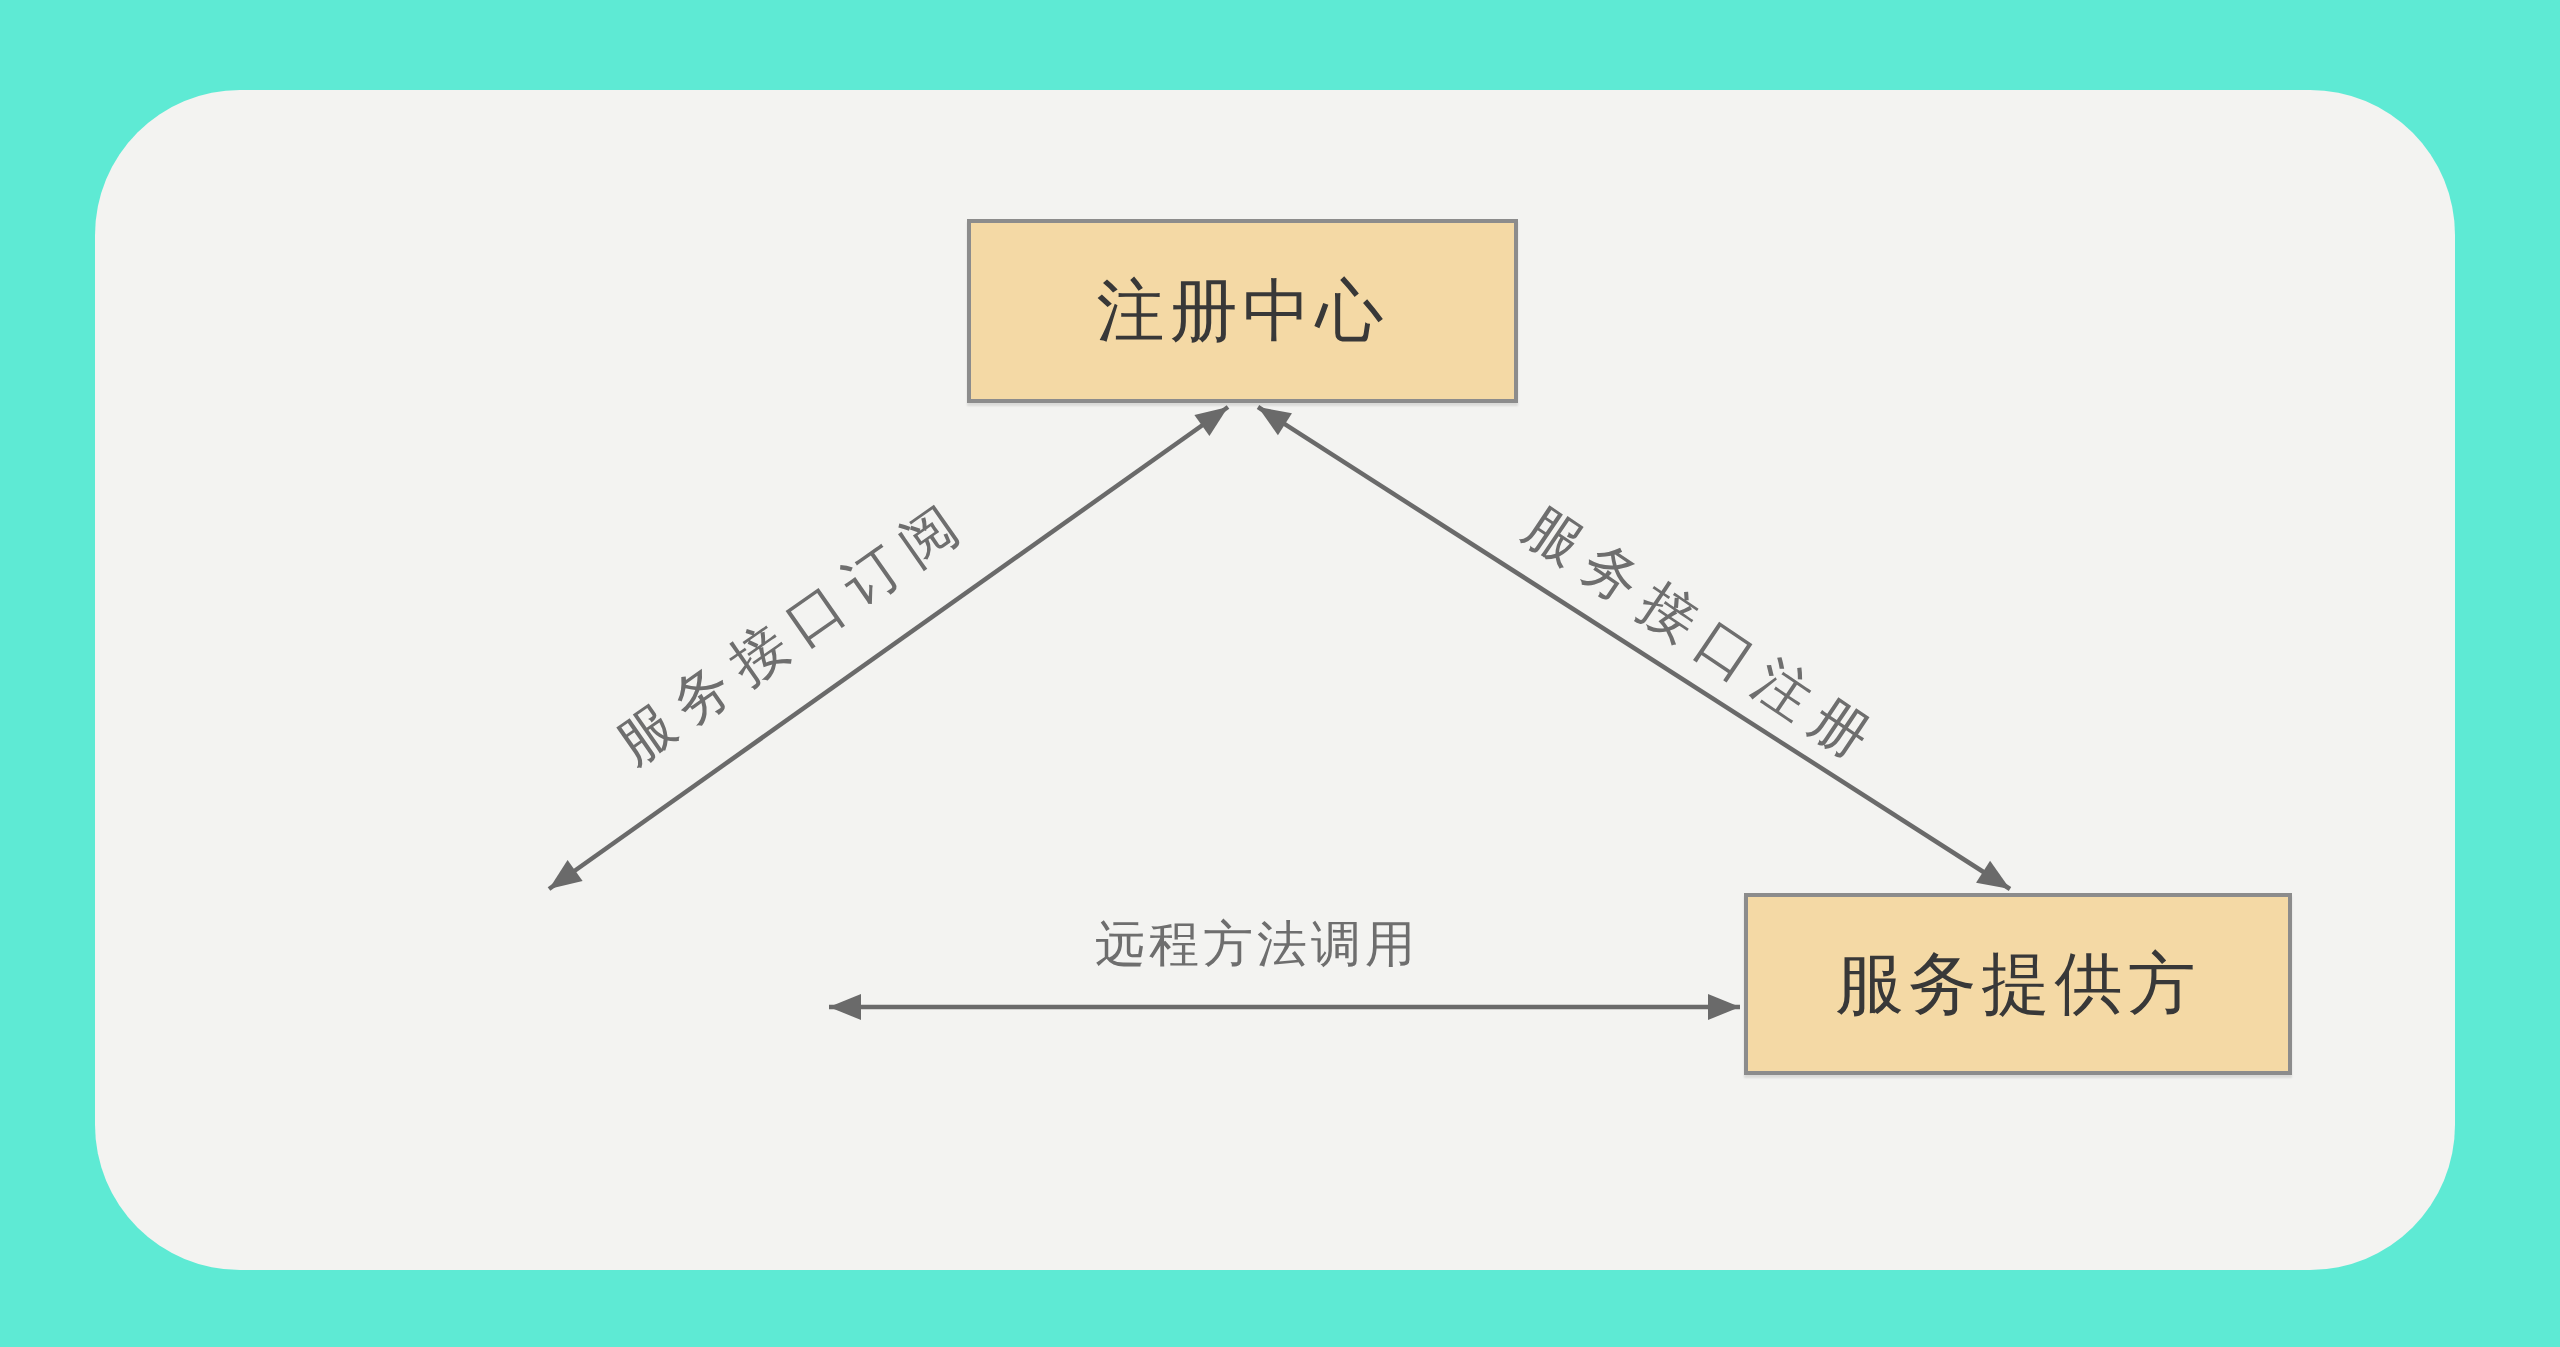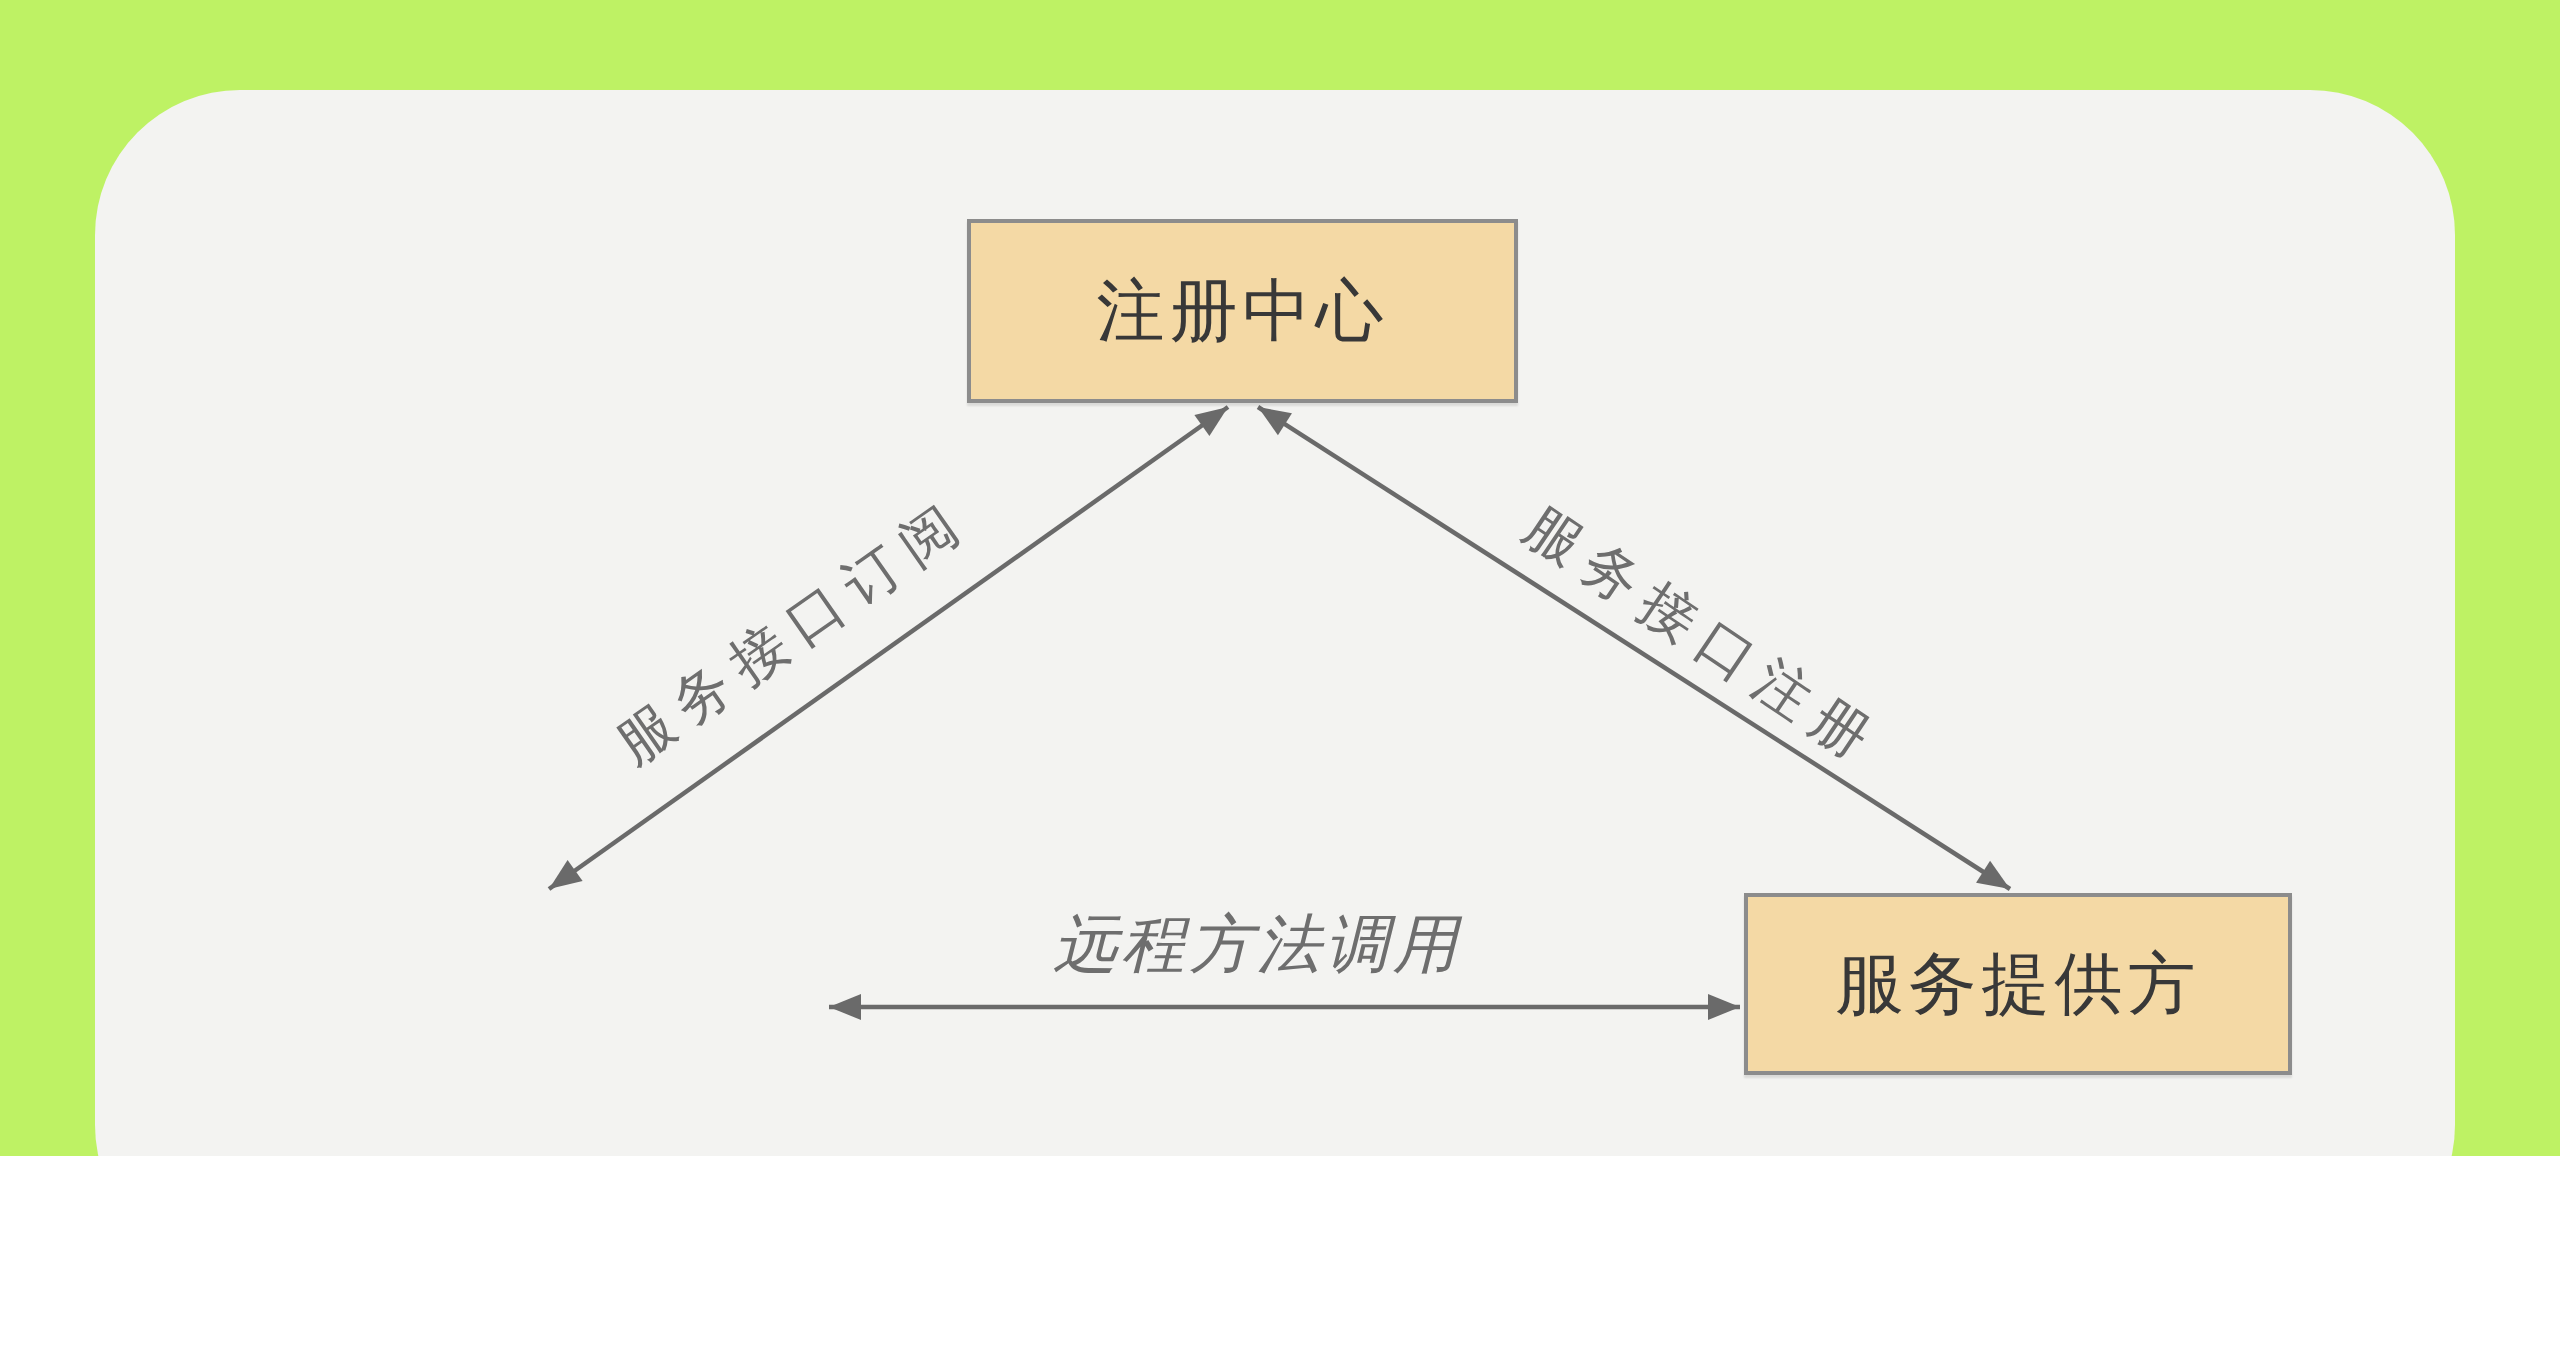--- a/index.html
+++ b/index.html
@@ -4,22 +4,22 @@
 <style>
   html, body {
     margin: 0;
     padding: 0;
     background: #ffffff;
     font-family: "Liberation Sans", "DejaVu Sans", sans-serif;
   }
   .stage {
     position: relative;
     width: 2560px;
-    height: 1156px;
-    background: #bef264;
+    height: 1347px;
+    background: #5eead4;
     overflow: hidden;
   }
   .panel {
     position: absolute;
     left: 95px;
     top: 90px;
     width: 2360px;
     height: 1180px;
     background: #f3f3f1;
     border-radius: 145px;
@@ -64,24 +64,23 @@
   .edge-label-register {
     left: 1702px;
     top: 636px;
     font-size: 56px;
     letter-spacing: 13px;
     transform: translate(-50%, -50%) rotate(34deg);
   }
   .edge-label-invoke {
     left: 1257px;
     top: 944px;
-    font-size: 64px;
+    font-size: 50px;
     letter-spacing: 4px;
     transform: translate(-50%, -50%);
-    font-style: italic;
   }
 </style>
 </head>
 <body>
 
 <div class="stage">
 
   <div class="panel"></div>
 
   <svg class="edges-svg" viewBox="0 0 2560 1347" xmlns="http://www.w3.org/2000/svg">

